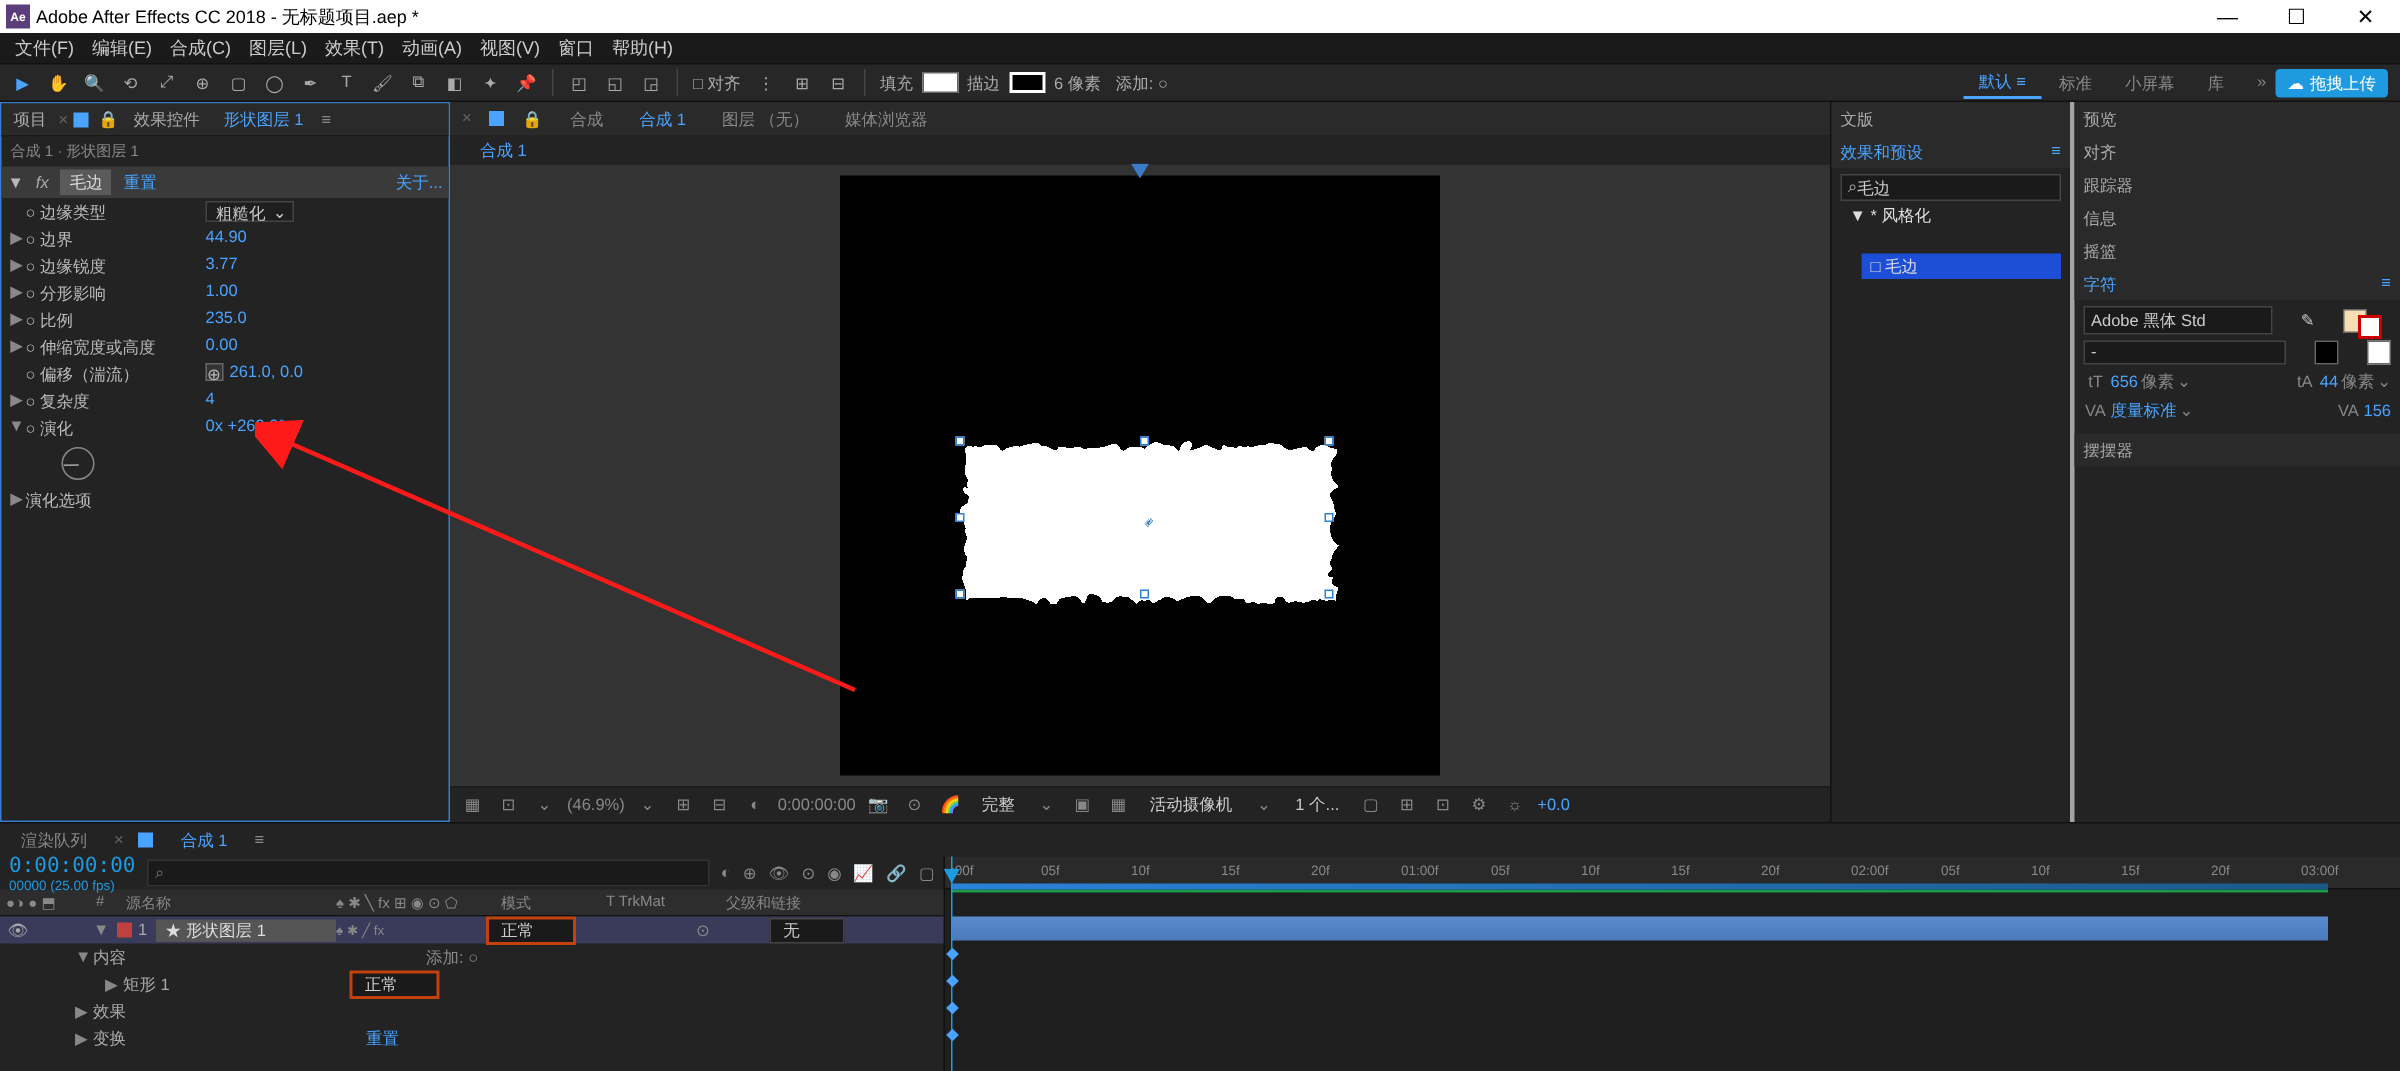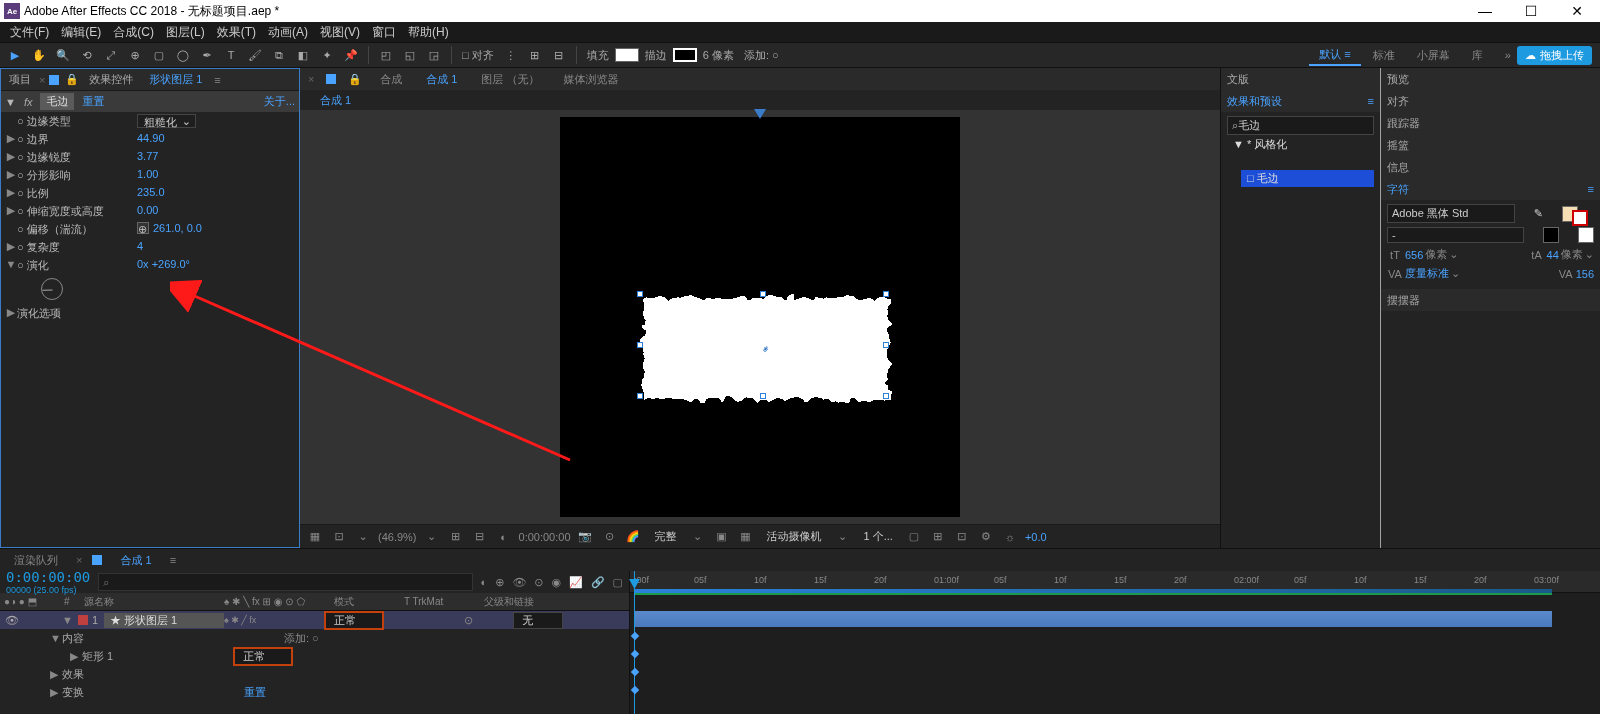--- a/index.html
+++ b/index.html
@@ -70,21 +70,21 @@
 .ctimarker { position: absolute; top: -8px; left: 50%; transform: translateX(-50%); width: 12px; height: 10px; background: #3a7cc9; clip-path: polygon(0 0, 100% 0, 50% 100%); }
 .viewer-bottom { height: 24px; display: flex; align-items: center; gap: 6px; padding: 0 6px; background: #232323; border-top: 1px solid #1a1a1a; }
 .viewer-bottom .icon { width: 18px; text-align: center; color: #888; cursor: pointer; }
 .viewer-bottom .txt { color: #888; }
 .viewer-bottom .dd { color: #ccc; padding: 0 6px; cursor: pointer; }
 .viewer-bottom .val { color: #4aa3ff; }
 
 
 .right-panels { width: 380px; display: flex; background: #232323; }
 .right-col1 { width: 160px; border-left: 1px solid #111; }
-.right-col2 { width: 220px; border-left: 1px solid #a3a3a3; }
+.right-col2 { width: 220px; border-left: 3px solid #a3a3a3; }
 .rpanel-header { height: 22px; display: flex; align-items: center; justify-content: space-between; padding: 0 6px; background: #2a2a2a; color: #aaa; cursor: pointer; }
 .rpanel-header.active { color: #4aa3ff; }
 .rpanel-body { padding: 4px 6px; }
 .searchrow { display: flex; align-items: center; background: #1a1a1a; border: 1px solid #444; padding: 2px 4px; }
 .searchrow input { flex: 1; background: transparent; border: none; color: #ccc; outline: none; font-size: 11px; }
 .searchrow .x { color: #888; cursor: pointer; padding: 0 4px; }
 .fxcat { color: #ddd; padding: 2px 6px; }
 .fxitem { background: #1d4ed8; color: #ddd; padding: 1px 6px; margin: 16px 0 2px 14px; }
 .charpanel { padding: 4px 6px; }
 .charpanel .row { display: flex; align-items: center; gap: 19px; margin-bottom: 4px; }
@@ -209,20 +209,21 @@
   <div class="left-panel">
     <div class="panel-tabs">
       <span class="tab">项目</span>
       <span style="color:#666;">×</span>
       <span class="small-sq"></span>
       <span class="lock">🔒</span>
       <span class="tab" style="color:#aaa;">效果控件</span>
       <span class="tab active">形状图层 1</span>
       <span style="color:#888;padding:0 4px;">≡</span>
     </div>
+    <div class="fxpath">合成 1 · 形状图层 1</div>
     <div class="fxheader">
       <span class="expander">▼</span>
       <span style="font-style:italic;color:#aaa;">fx</span>
       <span class="fxnamebg">毛边</span>
       <span class="reset">重置</span>
       <span class="about">关于...</span>
     </div>
 
     <div class="proprow">
       <span class="expander"></span>
@@ -367,24 +368,24 @@
       <div class="rpanel-header">
           <span>预览</span>
         </div>
       <div class="rpanel-header">
           <span>对齐</span>
         </div>
       <div class="rpanel-header">
           <span>跟踪器</span>
         </div>
       <div class="rpanel-header">
+          <span>信息</span>
+        </div>
+      <div class="rpanel-header">
           <span>摇篮</span>
-        </div>
-      <div class="rpanel-header">
-          <span>信息</span>
         </div>
       <div class="rpanel-header active">
           <span>字符</span>
           <span>≡</span>
         </div>
       <div class="charpanel">
         <div class="row">
           <span class="ddd">Adobe 黑体 Std</span>
           <span class="eyed">✎</span>
           <span class="colorpair">

